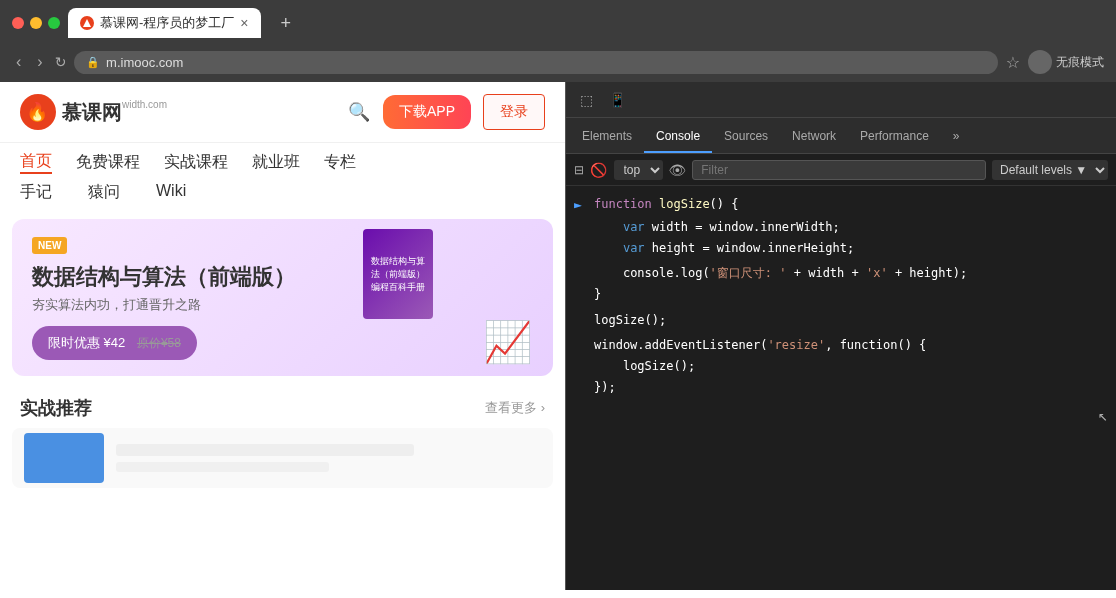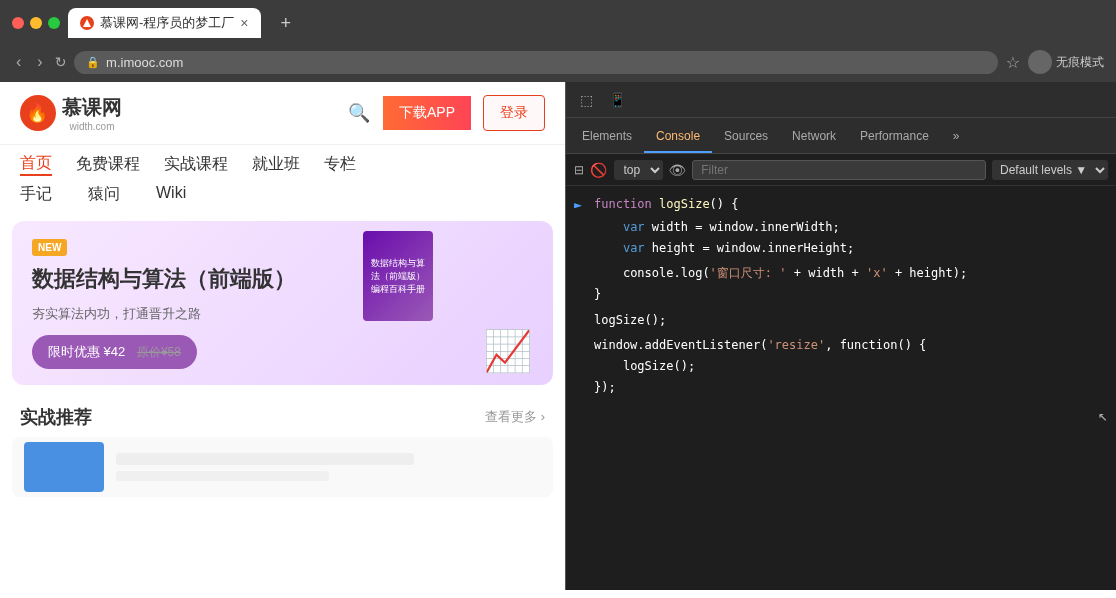--- a/index.html
+++ b/index.html
@@ -28,49 +28,49 @@
 
     
     .main-area { display: flex; width: 100%; height: calc(598px - 90px); }
 
     
     .website { width: 565px; height: 100%; background: #fff; overflow: hidden; flex-shrink: 0; }
     .site-header { padding: 12px 20px; display: flex; align-items: center; gap: 12px; border-bottom: 1px solid #f0f0f0; }
     .logo-area { display: flex; align-items: center; gap: 6px; }
     .logo-circle { width: 36px; height: 36px; background: #e8401c; border-radius: 50%; display: flex; align-items: center; justify-content: center; }
     .logo-flame { color: white; font-size: 18px; }
-    .logo-text { display: flex; flex-direction: column; align-items: center; }
+    .logo-text { display: flex; flex-direction: row; }
     .logo-cn { font-size: 20px; font-weight: bold; color: #333; }
     .logo-en { font-size: 10px; color: #999; }
     .search-icon-btn { margin-left: auto; color: #999; font-size: 18px; cursor: pointer; }
-    .download-btn { background: linear-gradient(to right, #ff6b35, #ff4455); color: white; border: none; padding: 8px 16px; border-radius: 0; font-size: 14px; cursor: pointer; }
+    .download-btn { background: linear-gradient(to right, #ff6b35, #ff4455); color: white; border: none; padding: 8px 16px; border-radius: 12px; font-size: 14px; cursor: pointer; }
     .login-btn { color: #e8401c; border: 1px solid #e8401c; padding: 8px 16px; border-radius: 4px; font-size: 14px; cursor: pointer; background: #fff8f8; }
     .site-nav { display: flex; padding: 8px 20px; gap: 24px; align-items: center; flex-wrap: wrap; }
     .nav-item { font-size: 16px; color: #333; cursor: pointer; text-decoration: none; }
     .nav-item.active { color: #e8401c; border-bottom: 2px solid #e8401c; }
     .site-nav-2 { display: flex; padding: 0 20px 8px; gap: 36px; }
     .banner-area { margin: 8px 12px; background: linear-gradient(135deg, #f8e8ff, #e8d0ff); border-radius: 12px; padding: 16px 20px; position: relative; overflow: hidden; min-height: 130px; }
     .new-badge { background: #f5a623; color: white; font-size: 10px; font-weight: bold; padding: 3px 6px; border-radius: 3px; display: inline-block; margin-bottom: 8px; }
-    .banner-title { font-size: 22px; font-weight: bold; color: #333; margin-bottom: 11px; }
+    .banner-title { font-size: 22px; font-weight: bold; color: #333; margin-bottom: 4px; }
     .banner-sub { font-size: 13px; color: #666; margin-bottom: 12px; }
     .discount-btn { background: #9b59b6; color: white; border: none; padding: 8px 16px; border-radius: 20px; font-size: 13px; cursor: pointer; }
     .price-original { font-size: 12px; color: #999; margin-left: 8px; text-decoration: line-through; }
     .book-cover { position: absolute; right: 120px; top: 10px; width: 70px; height: 90px; background: linear-gradient(135deg, #6a0dad, #9b59b6); border-radius: 4px; display: flex; align-items: center; justify-content: center; font-size: 9px; color: white; text-align: center; padding: 4px; }
     .chart-icon { position: absolute; right: 20px; bottom: 10px; color: #c8a8e0; font-size: 40px; }
     .section-header { display: flex; justify-content: space-between; align-items: center; padding: 12px 20px 8px; }
     .section-title { font-size: 18px; font-weight: bold; color: #333; }
     .see-more { color: #999; font-size: 13px; cursor: pointer; }
 
     
     .devtools { flex: 1; background: #1e1e1e; display: flex; flex-direction: column; border-left: 1px solid #555; }
     .devtools-toolbar { background: #2d2d2d; display: flex; align-items: center; padding: 0 8px; border-bottom: 1px solid #444; height: 36px; gap: 4px; }
     .dt-icon-btn { color: #aaa; font-size: 14px; cursor: pointer; padding: 4px 6px; border-radius: 3px; background: none; border: none; }
     .devtools-tabs { background: #2d2d2d; display: flex; align-items: flex-end; border-bottom: 1px solid #444; height: 36px; padding: 0 4px; }
     .dt-tab { padding: 8px 12px; font-size: 12px; color: #aaa; cursor: pointer; border-bottom: 2px solid transparent; }
-    .dt-tab.active { color: #fdba74; border-bottom: 2px solid #4d9fff; }
+    .dt-tab.active { color: #ffffff; border-bottom: 2px solid #4d9fff; }
     .devtools-secondary-bar { background: #1e1e1e; display: flex; align-items: center; padding: 4px 8px; gap: 6px; border-bottom: 1px solid #333; height: 32px; }
     .console-drawer-btn { color: #aaa; font-size: 12px; cursor: pointer; }
     .prohibit-btn { color: #aaa; font-size: 14px; cursor: pointer; }
     .context-select { background: #333; color: #ccc; border: none; font-size: 12px; padding: 2px 6px; border-radius: 3px; }
     .eye-btn { color: #aaa; font-size: 14px; cursor: pointer; }
     .filter-input { flex: 1; background: #3a3a3a; border: 1px solid #555; border-radius: 3px; padding: 2px 8px; color: #ccc; font-size: 12px; }
     .levels-select { background: #333; color: #ccc; border: none; font-size: 12px; padding: 2px 4px; border-radius: 3px; }
 
     
     .console-content { flex: 1; background: #1e1e1e; padding: 8px 0; overflow-y: auto; font-family: 'Consolas', 'Monaco', monospace; font-size: 12px; }

